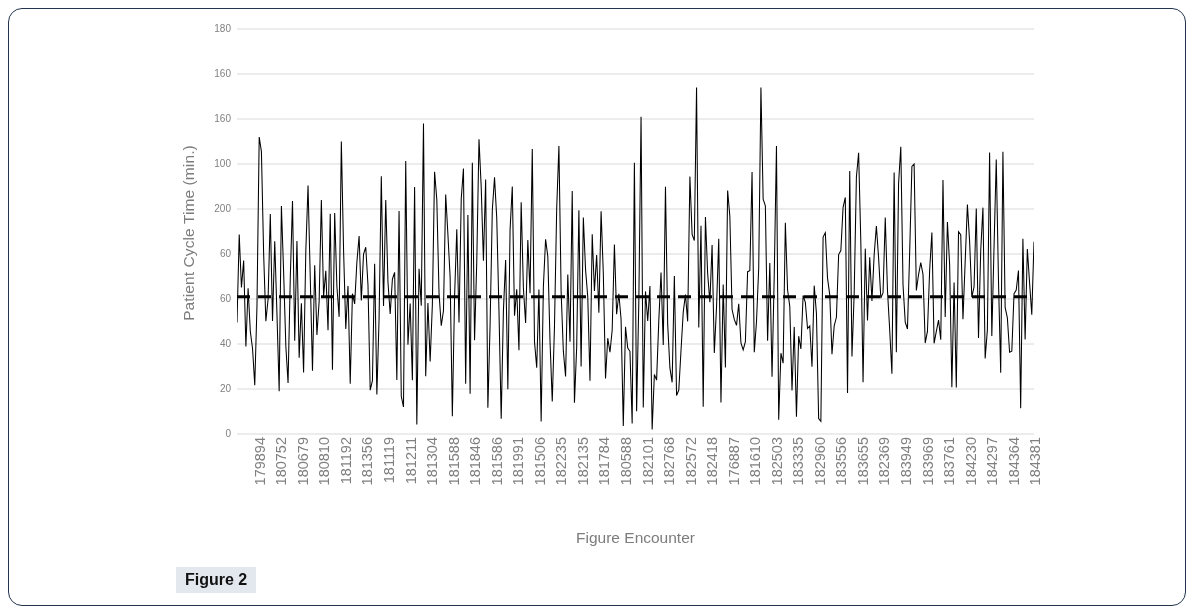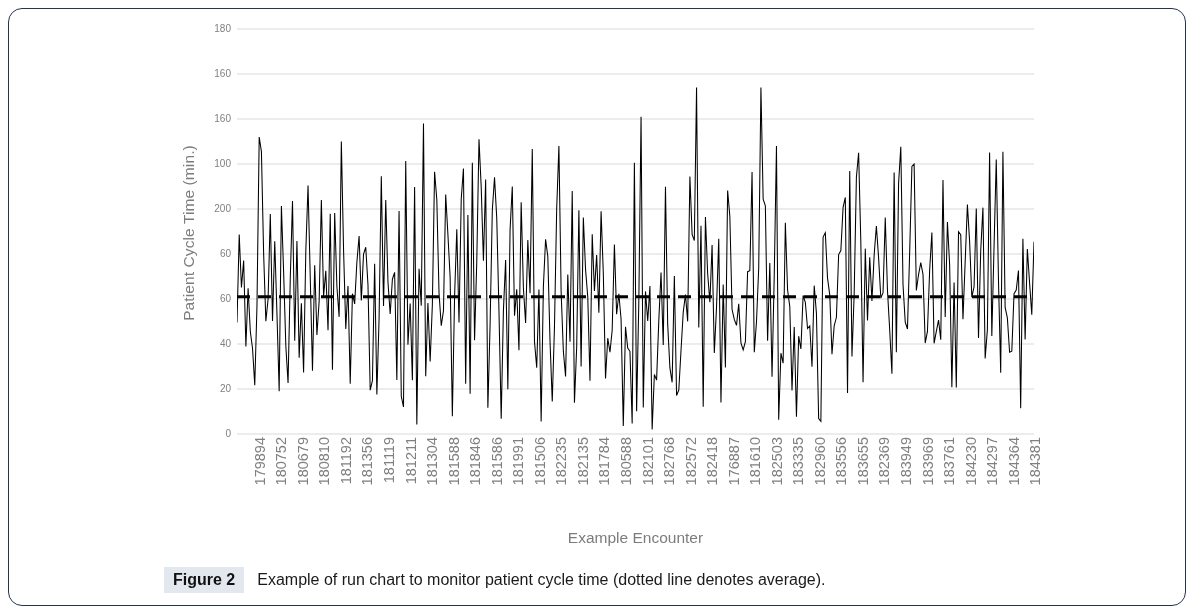--- a/index.html
+++ b/index.html
@@ -103,20 +103,21 @@
     align-items:center;
     gap:13px;
   }
   #figure-badge{
     background:#e3e8ee;
     color:#111111;
     font-weight:bold;
     font-size:16px;
     padding:4px 9px;
     line-height:1.15;
+    margin-left:12px;
   }
   #caption-text{
     font-size:16px;
     color:#1a1a1a;
     white-space:nowrap;
   }
 </style>
 </head>
 <body>
 
@@ -193,21 +194,20 @@
         <div class="x-tick-label" style="left: 640.446px;">182369</div>
         <div class="x-tick-label" style="left: 661.986px;">183949</div>
         <div class="x-tick-label" style="left: 683.527px;">183969</div>
         <div class="x-tick-label" style="left: 705.068px;">183761</div>
         <div class="x-tick-label" style="left: 726.608px;">184230</div>
         <div class="x-tick-label" style="left: 748.149px;">184297</div>
         <div class="x-tick-label" style="left: 769.689px;">184364</div>
         <div class="x-tick-label" style="left: 791.23px;">184381</div>
       </div>
 
-    <div id="x-axis-title">Example Encounter</div>
+    <div id="x-axis-title">Figure Encounter</div>
   </div>
 
   <div id="caption">
     <span id="figure-badge">Figure 2</span>
-    <span id="caption-text">Example of run chart to monitor patient cycle time (dotted line denotes average).</span>
   </div>
 
 </div>
 
 </body></html>

